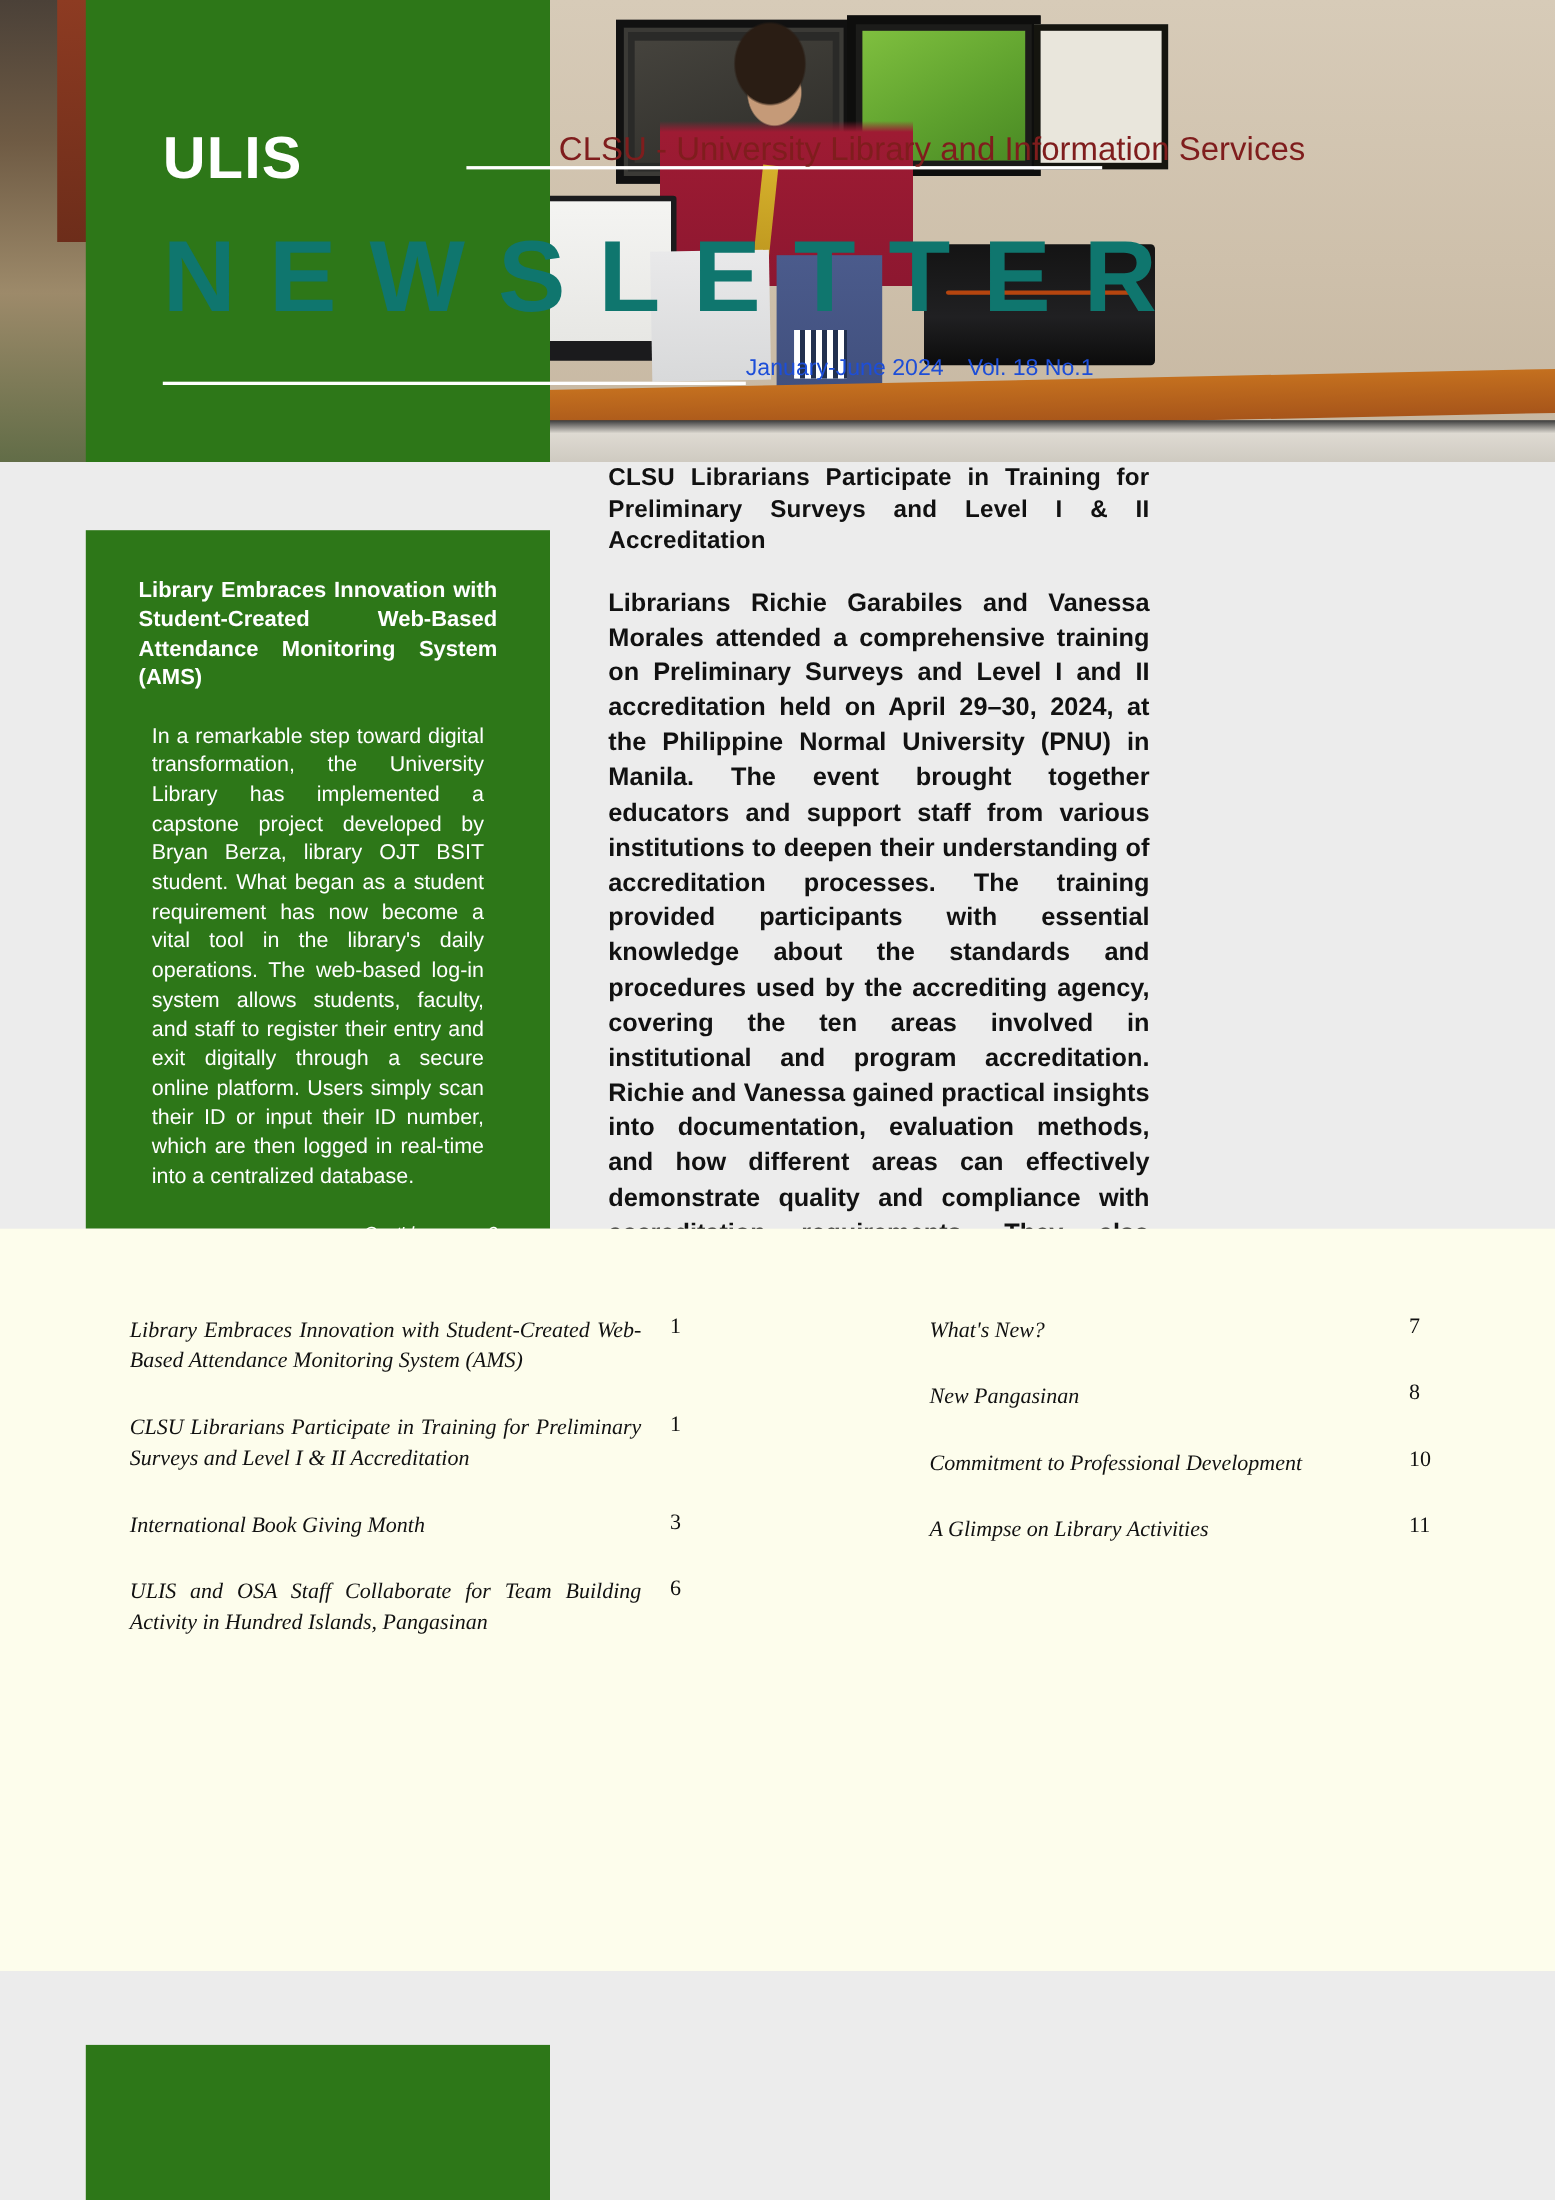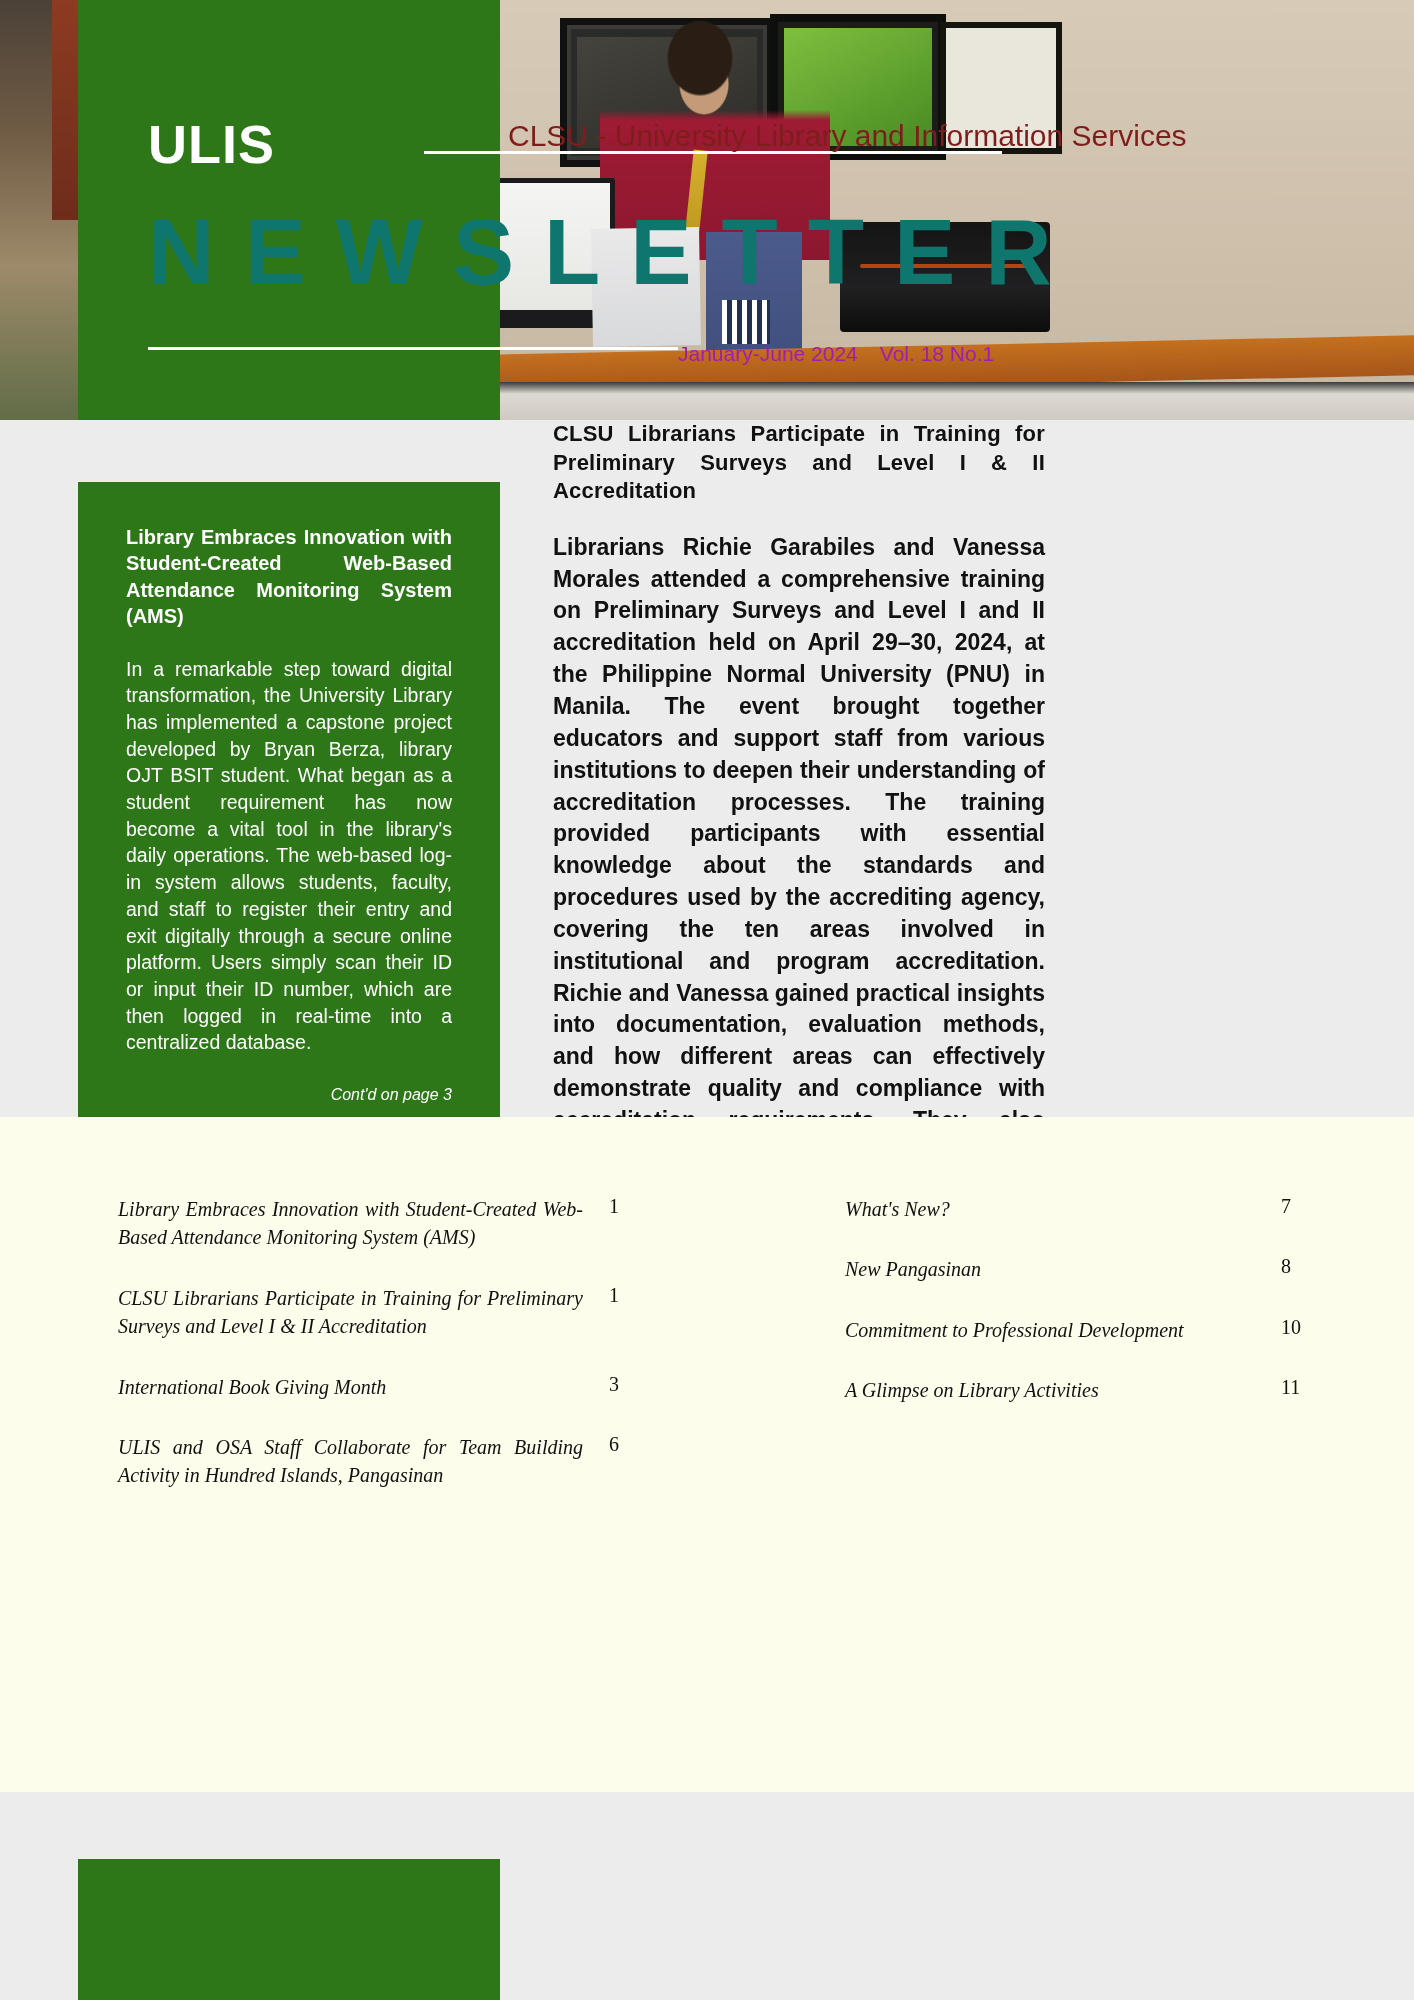--- a/index.html
+++ b/index.html
@@ -168,23 +168,23 @@
     left: 424px; top: 151px; width: 578px; height: 3px;
     background: #ffffff; z-index: 5;
   }
   .mast-rule-bottom {
     position: absolute;
     left: 148px; top: 347px; width: 530px; height: 3px;
     background: #ffffff; z-index: 5;
   }
   .mast-date {
     position: absolute;
-    left: 678px; top: 342px;
+    left: 678px; top: 323px;
     font-size: 21px;
-    color: #a21caf;
+    color: #1d4ed8;
     z-index: 7;
     white-space: nowrap;
   }
   .mast-date .vol { margin-left: 22px; }
 
   
   .articles {
     position: absolute;
     left: 0; top: 420px; width: 1414px; height: 697px;
     background: #ececec;
@@ -202,21 +202,21 @@
     font-size: 20px;
     font-weight: 700;
     line-height: 1.32;
     text-align: justify;
     margin: 0 0 26px 0;
   }
   .left-body {
     font-size: 19.5px;
     line-height: 1.37;
     text-align: justify;
-    margin: 0;
+    margin: 12px;
   }
   .left-contd {
     margin-top: 30px;
     text-align: right;
     font-size: 16px;
     font-style: italic;
   }
 
   .col-right {
     position: absolute;

